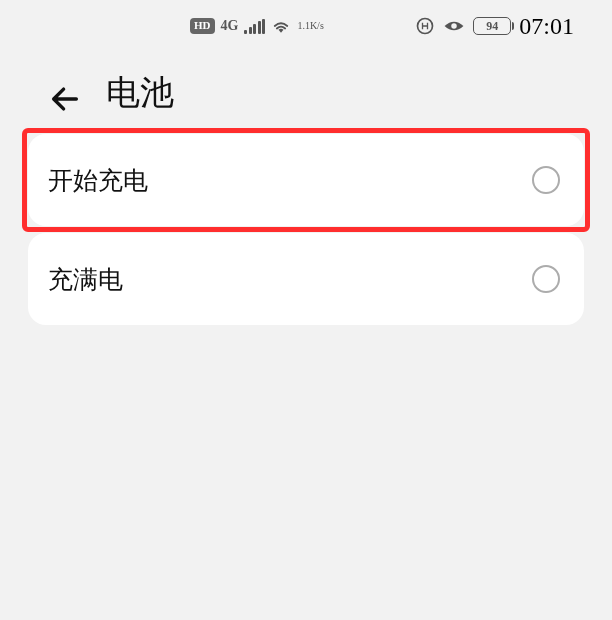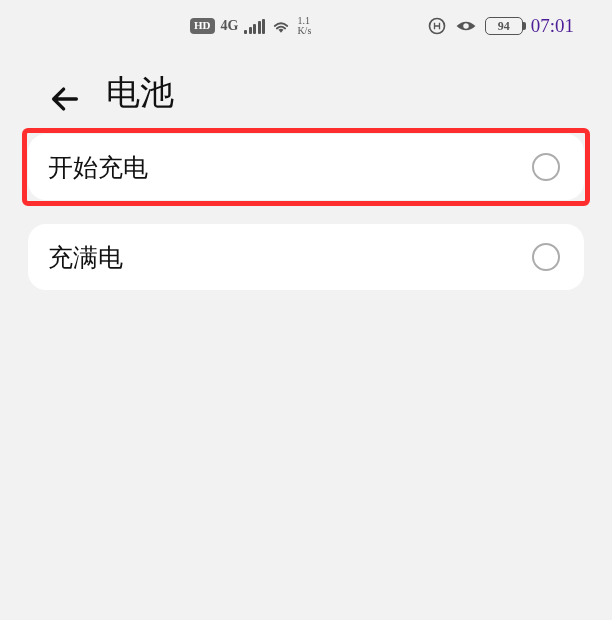--- a/index.html
+++ b/index.html
@@ -58,21 +58,21 @@
     }
     .signal-bars span { width: 3px; background: #555; border-radius: 1px; }
     .signal-bars span:nth-child(1){height:4px;}
     .signal-bars span:nth-child(2){height:7px;}
     .signal-bars span:nth-child(3){height:10px;}
     .signal-bars span:nth-child(4){height:13px;}
     .signal-bars span:nth-child(5){height:15px;}
     .wifi-icon { width: 20px; height: 16px; }
     .speed {
       display: flex;
-      flex-direction: column;
+      flex-direction: row;
       font-size: 10px;
       line-height: 1;
       color: #555;
       align-items: flex-start;
     }
     .icon-circ { width: 20px; height: 20px; }
     .eye-icon { width: 22px; height: 16px; }
     .battery-badge {
       border: 1.5px solid #555;
       border-radius: 5px;
@@ -87,22 +87,22 @@
       content: '';
       position: absolute;
       right: -4px;
       top: 4px;
       width: 2.5px;
       height: 8px;
       background: #555;
       border-radius: 0 2px 2px 0;
     }
     .clock {
-      font-size: 19px;
-      color: #4c1d95;
+      font-size: 24px;
+      color: #000000;
     }
     
     .header {
       display: flex;
       align-items: flex-end;
       padding: 24px 38px 18px 48px;
       gap: 24px;
     }
     .back-arrow {
       width: 34px;
@@ -113,26 +113,26 @@
       font-weight: 500;
       color: #111;
     }
     
     .list {
       padding: 0 28px;
     }
     .row {
       background: #fff;
       border-radius: 18px;
-      height: 66px;
+      height: 92px;
       display: flex;
       align-items: center;
       justify-content: space-between;
       padding: 0 24px 0 20px;
-      margin-bottom: 24px;
+      margin-bottom: 7px;
       position: relative;
     }
     .row.highlighted::before {
       content: '';
       position: absolute;
       inset: -6px;
       border: 5px solid #ff2e2e;
       border-radius: 6px;
       pointer-events: none;
     }

